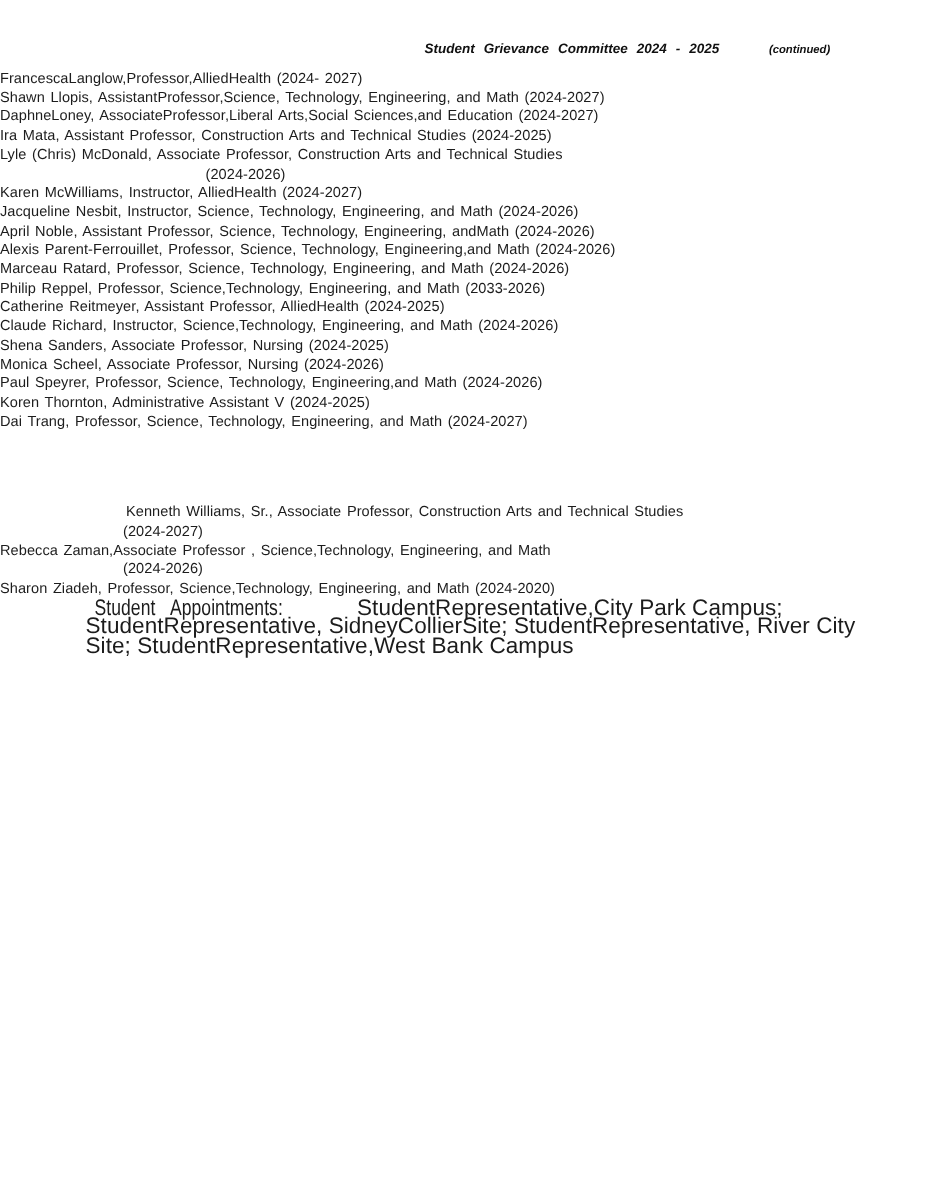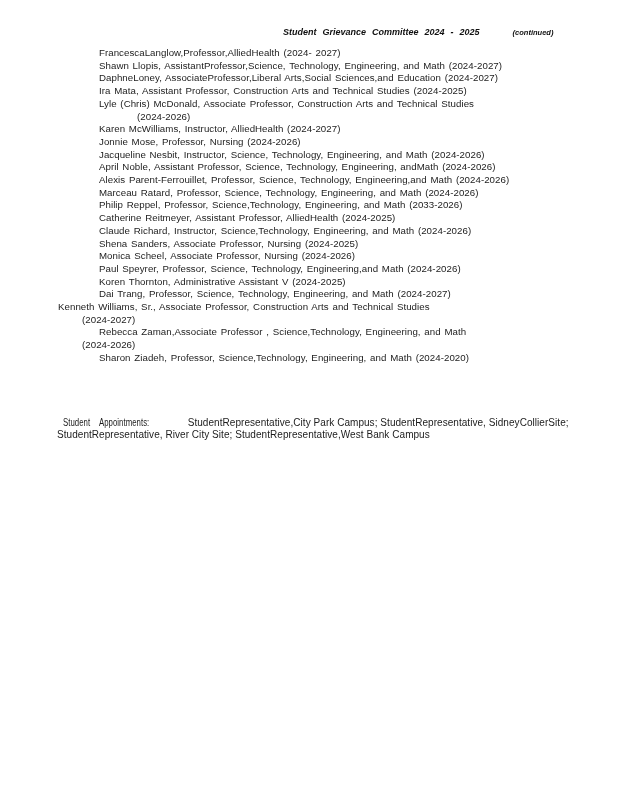--- a/index.html
+++ b/index.html
@@ -33,31 +33,31 @@
     position: absolute;
     top: 47px;
     left: 0;
     width: 618px;
     font-size: 9.7px;
     line-height: 12.7px;
     word-spacing: 1px;
     letter-spacing: 0.05px;
   }
   .member-line { white-space: nowrap; }
-  .ind-0 { padding-left: 58px; }
-  .ind-1 { padding-left: 99px; }
+  .ind-0 { padding-left: 84px; margin-top: 48px; }
+  .ind-1 { }
   .ind-2 { padding-left: 137px; }
   .ind-3 { padding-left: 82px; }
   .appointments {
     position: absolute;
-    top: 417px;
+    top: 400px;
     left: 57px;
     width: 521px;
     margin: 0;
-    font-size: 10px;
+    font-size: 15px;
     line-height: 12.4px;
     letter-spacing: 0.05px;
   }
   .appt-label {
     display: inline-block;
     transform: scaleX(0.78);
     transform-origin: 0 60%;
     word-spacing: 9px;
     margin-left: 6px;
     white-space: nowrap;
@@ -78,21 +78,20 @@
   </div>
 
   <div class="member-list">
       <div class="member-line ind-1">FrancescaLanglow,Professor,AlliedHealth (2024- 2027)</div>
       <div class="member-line ind-1">Shawn Llopis, AssistantProfessor,Science, Technology, Engineering, and Math (2024-2027)</div>
       <div class="member-line ind-1">DaphneLoney, AssociateProfessor,Liberal Arts,Social Sciences,and Education (2024-2027)</div>
       <div class="member-line ind-1">Ira Mata, Assistant Professor, Construction Arts and Technical Studies (2024-2025)</div>
       <div class="member-line ind-1">Lyle (Chris) McDonald, Associate Professor, Construction Arts and Technical Studies</div>
       <div class="member-line ind-2">(2024-2026)</div>
       <div class="member-line ind-1">Karen McWilliams, Instructor, AlliedHealth (2024-2027)</div>
-      <div class="member-line ind-1">Jonnie Mose, Professor, Nursing (2024-2026)</div>
       <div class="member-line ind-1">Jacqueline Nesbit, Instructor, Science, Technology, Engineering, and Math (2024-2026)</div>
       <div class="member-line ind-1">April Noble, Assistant Professor, Science, Technology, Engineering, andMath (2024-2026)</div>
       <div class="member-line ind-1">Alexis Parent-Ferrouillet, Professor, Science, Technology, Engineering,and Math (2024-2026)</div>
       <div class="member-line ind-1">Marceau Ratard, Professor, Science, Technology, Engineering, and Math (2024-2026)</div>
       <div class="member-line ind-1">Philip Reppel, Professor, Science,Technology, Engineering, and Math (2033-2026)</div>
       <div class="member-line ind-1">Catherine Reitmeyer, Assistant Professor, AlliedHealth (2024-2025)</div>
       <div class="member-line ind-1">Claude Richard, Instructor, Science,Technology, Engineering, and Math (2024-2026)</div>
       <div class="member-line ind-1">Shena Sanders, Associate Professor, Nursing (2024-2025)</div>
       <div class="member-line ind-1">Monica Scheel, Associate Professor, Nursing (2024-2026)</div>
       <div class="member-line ind-1">Paul Speyrer, Professor, Science, Technology, Engineering,and Math (2024-2026)</div>

